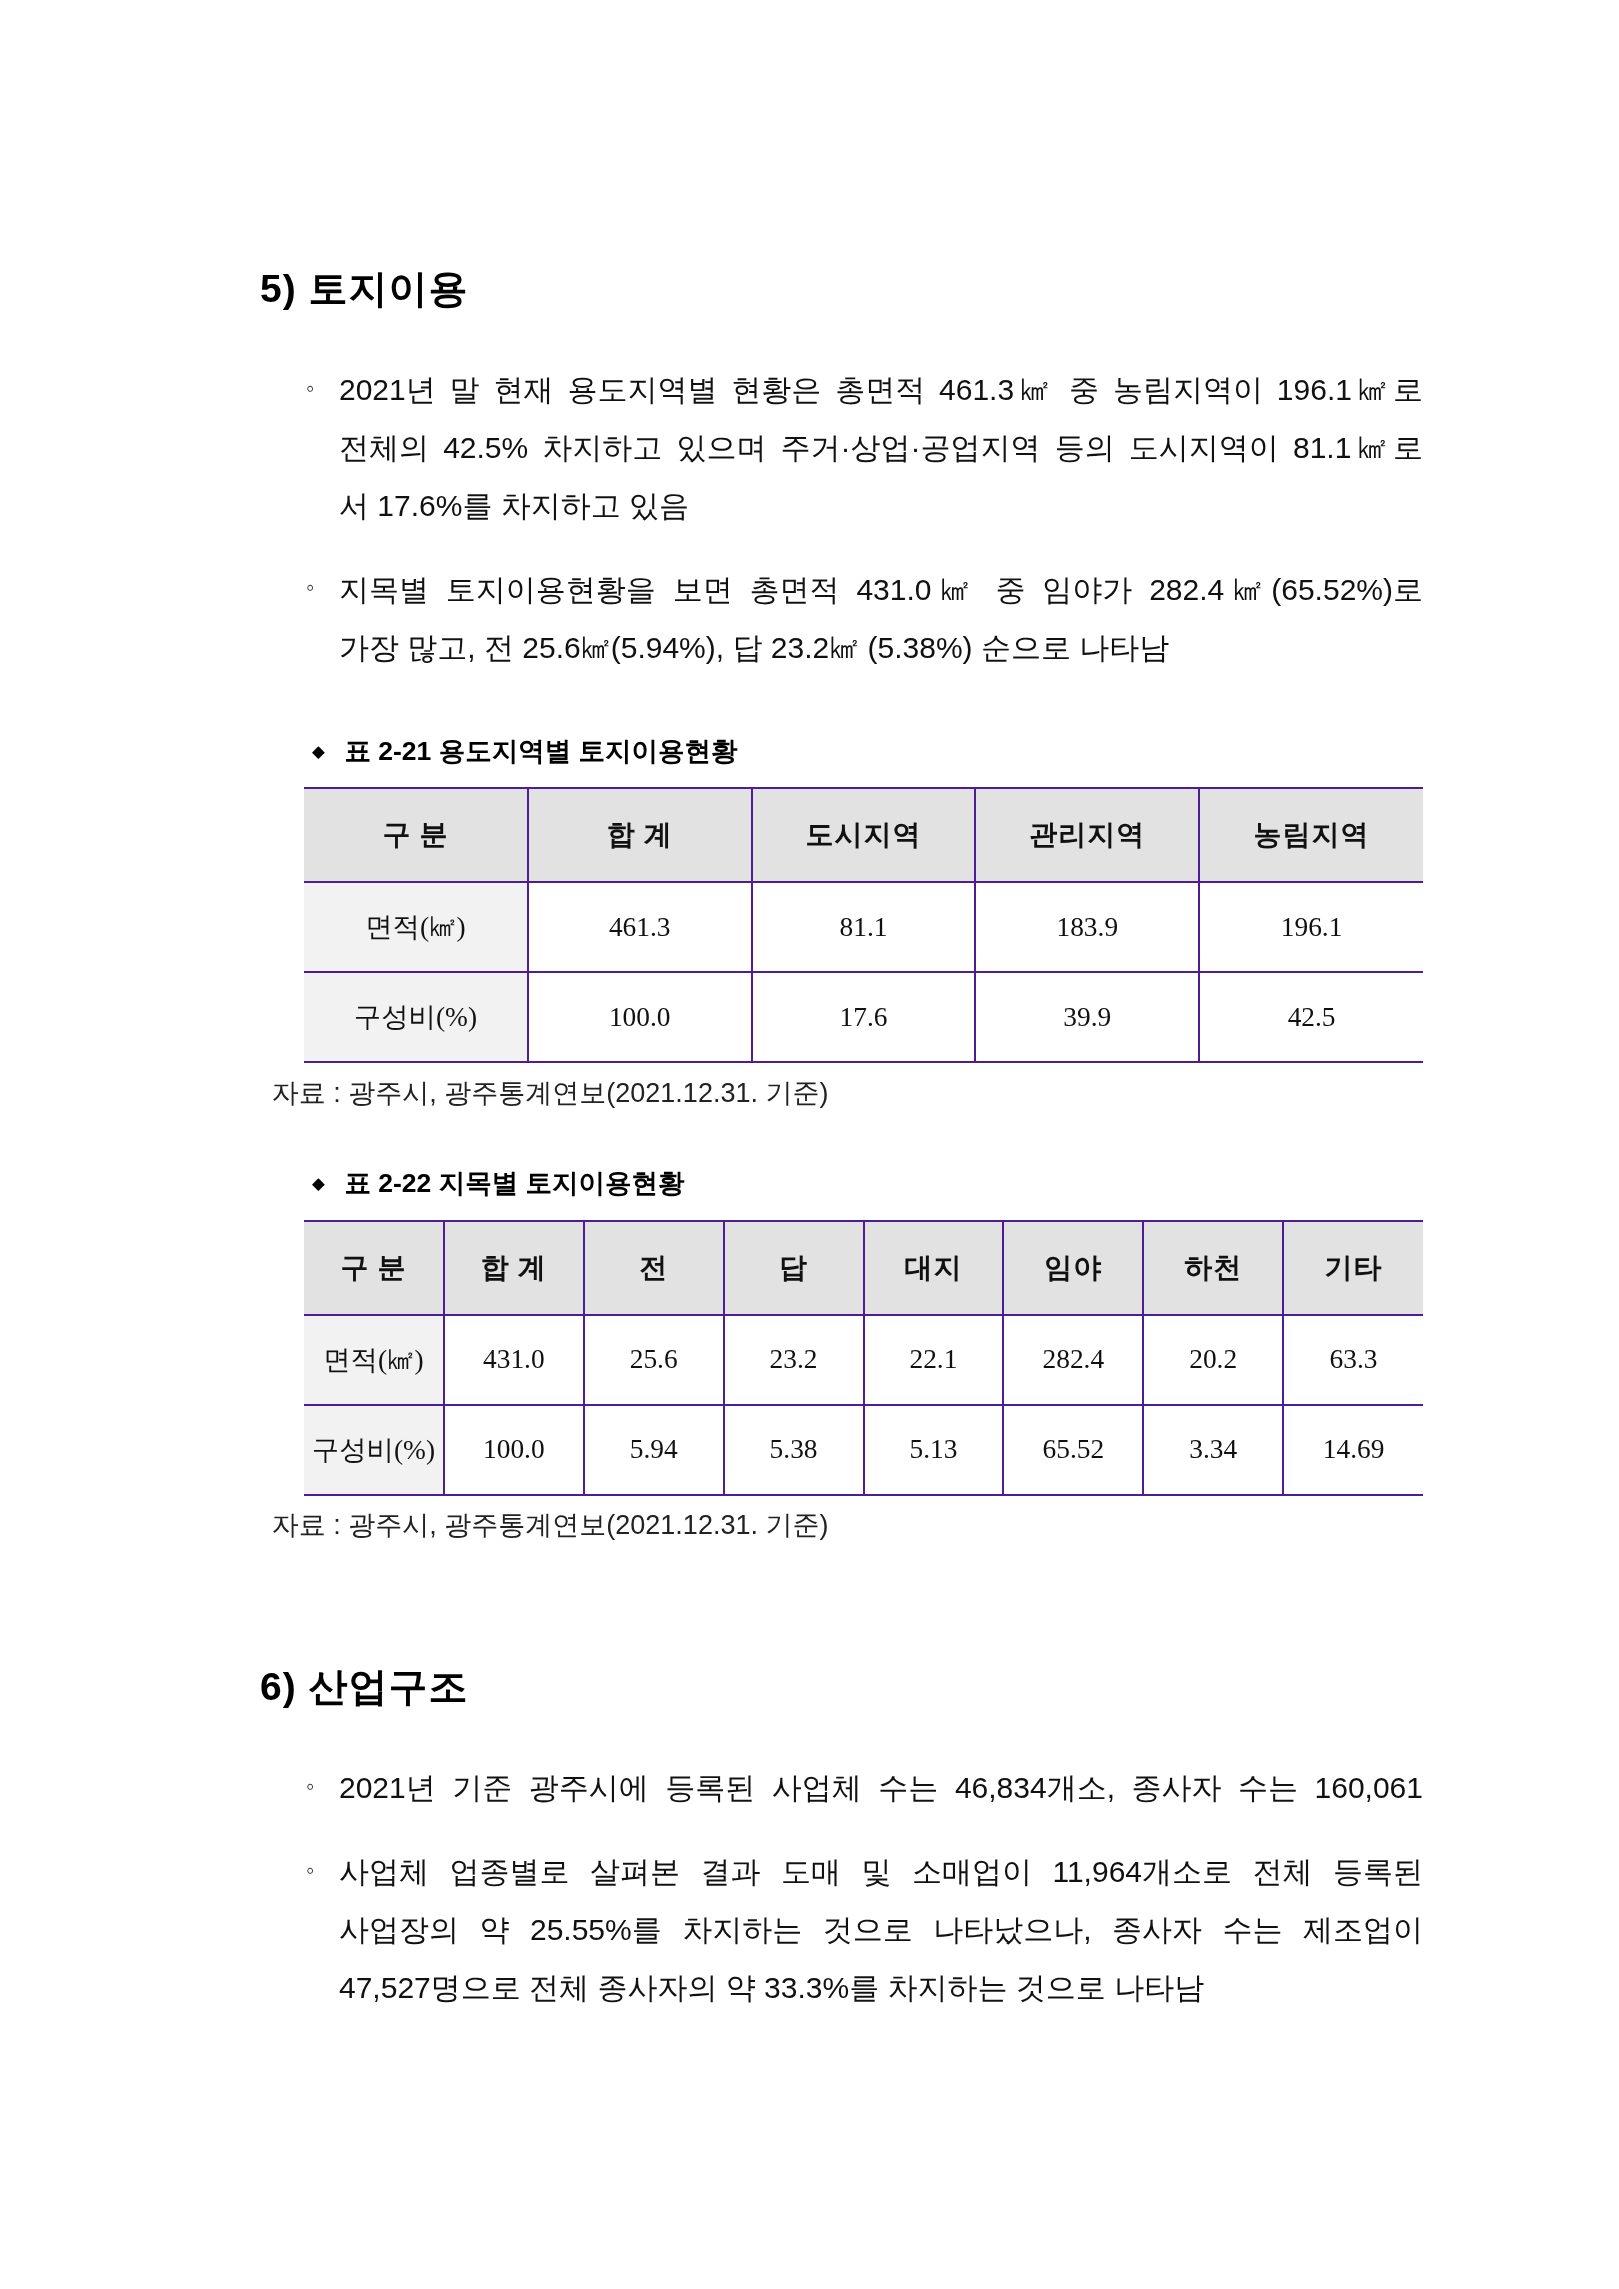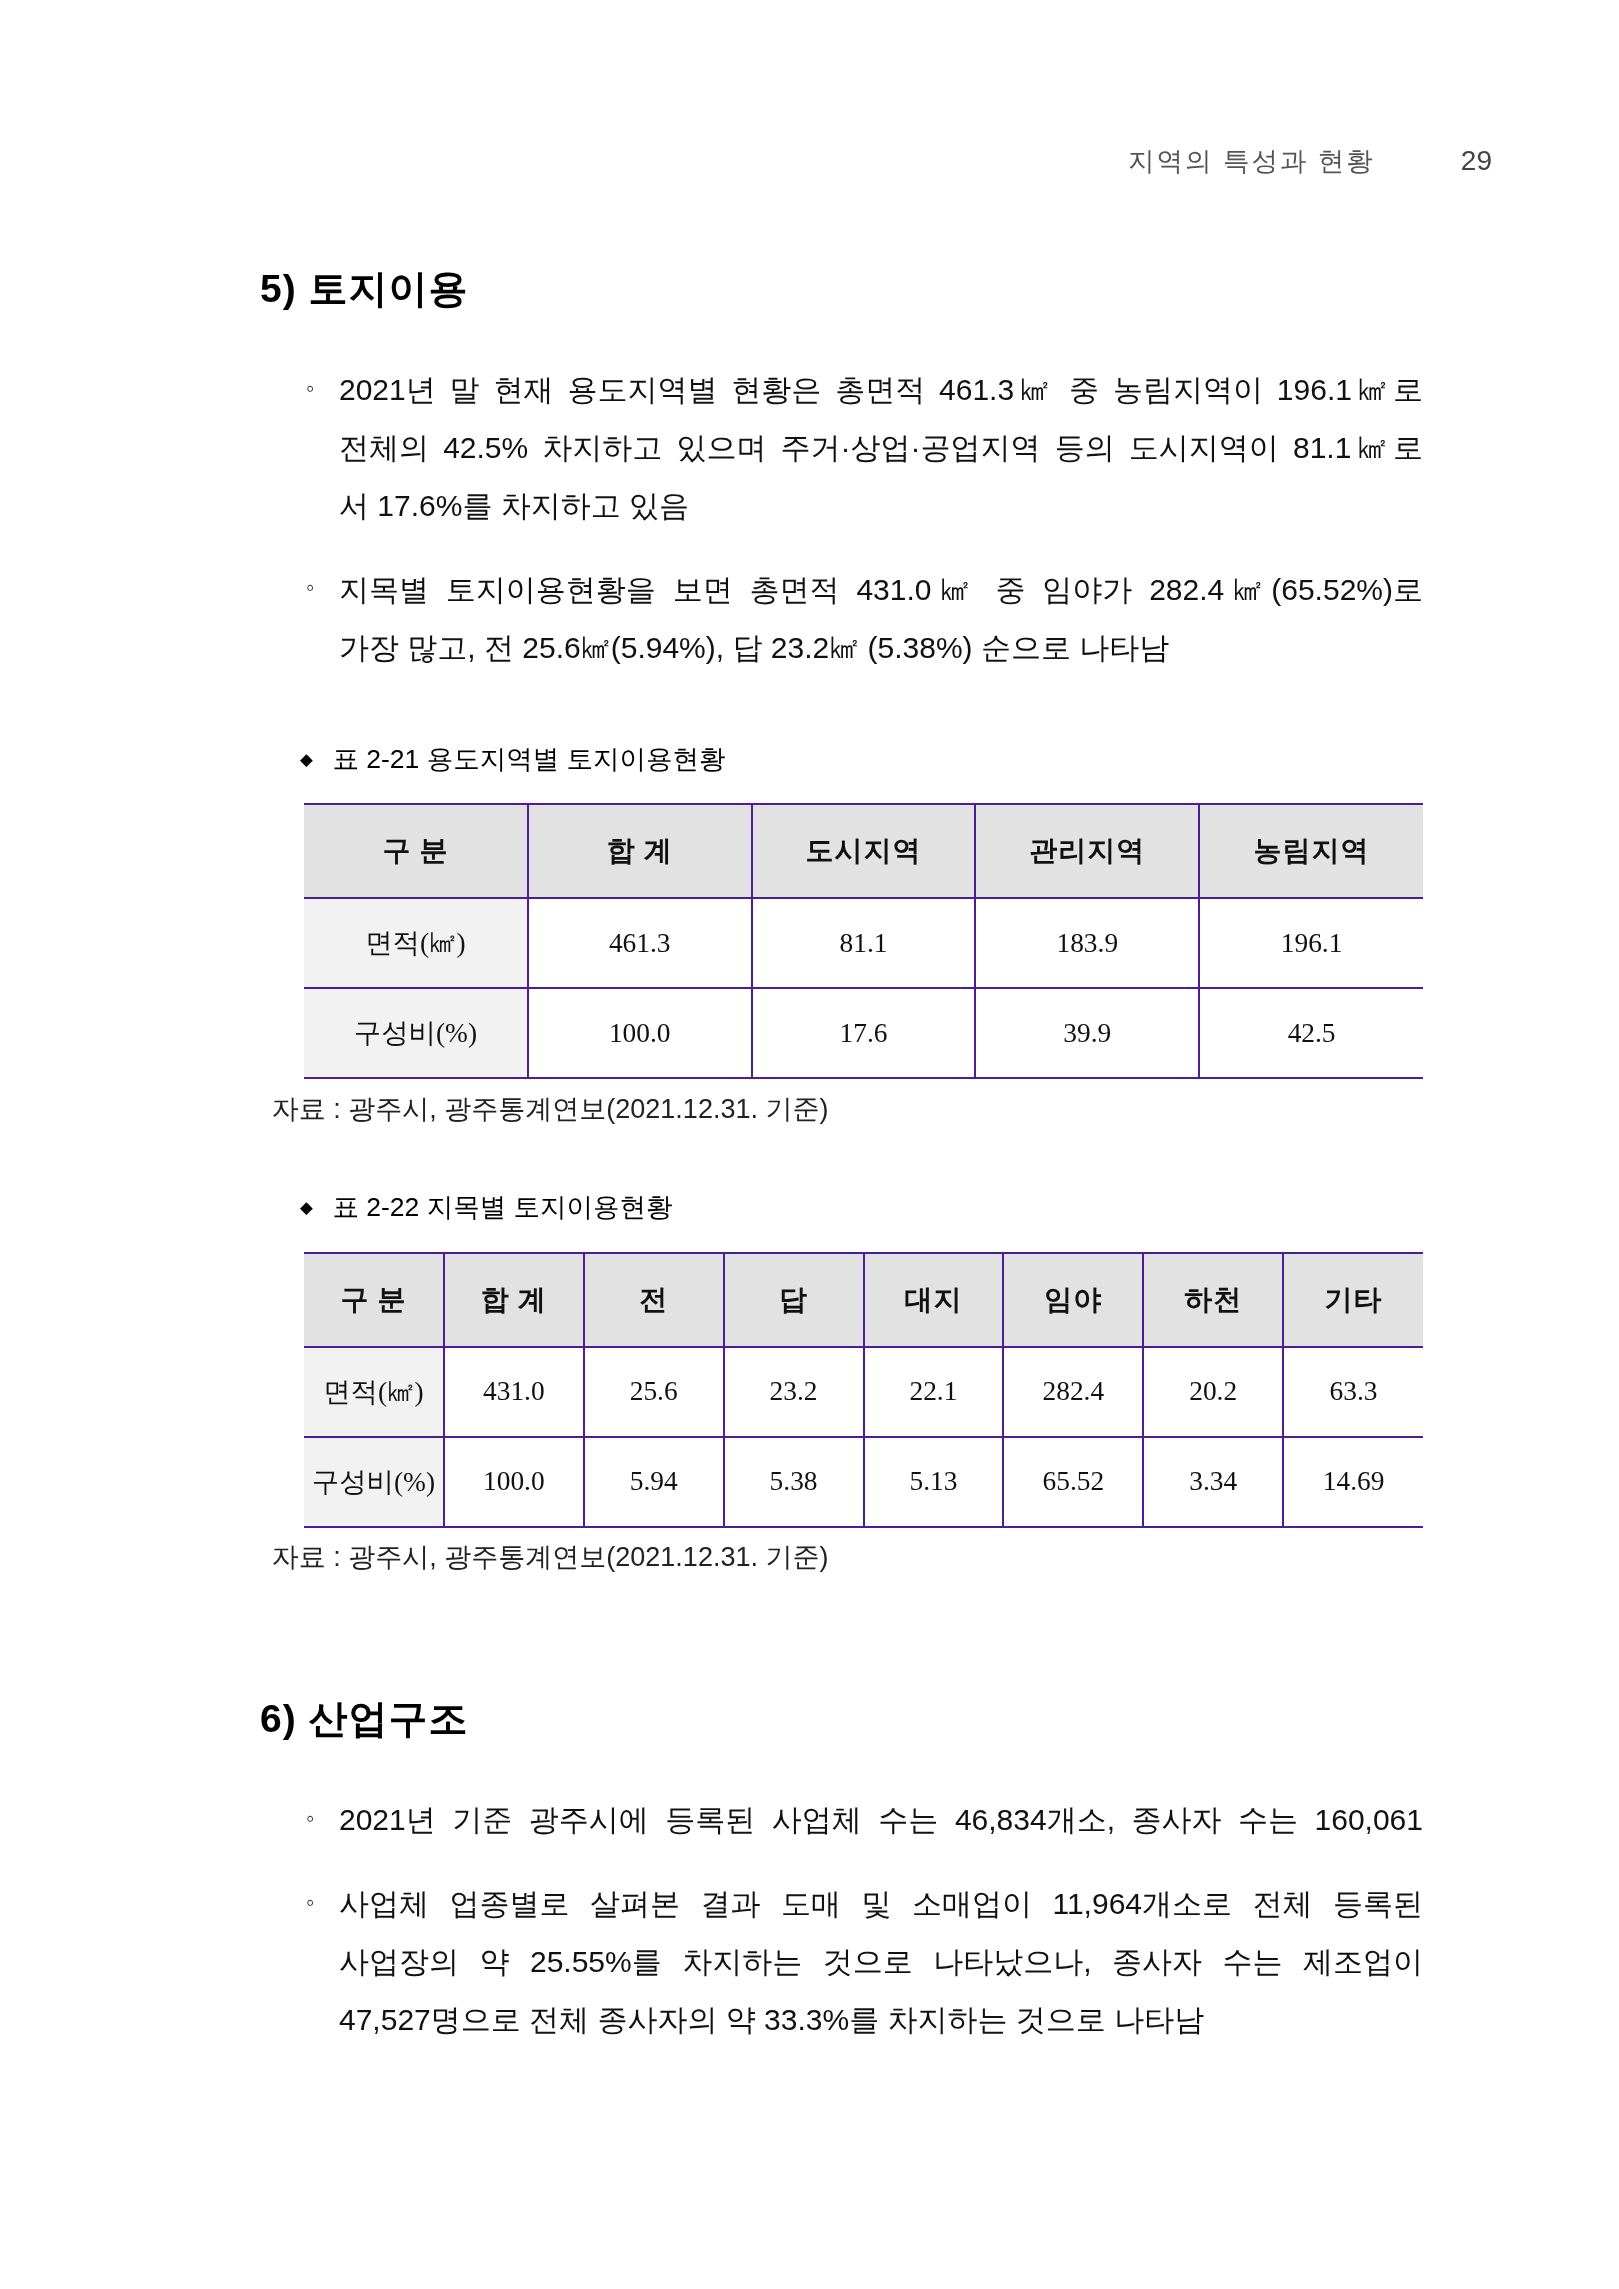--- a/index.html
+++ b/index.html
@@ -25,21 +25,21 @@
   .bullet-p.first { margin-top:47px; }
   .bullet-p.next  { margin-top:25.5px; }
   .bullet-glyph {
     position:absolute; left:2px; top:15.7px; font-size:23.5px; line-height:23.5px; color:#333;
   }
   .bline {
     font-size:30px; line-height:58px; word-break:keep-all; color:#111;
   }
   .bline.just { text-align:justify; text-align-last:justify; }
 
-  .tbl-caption { margin-left:40px; margin-top:55px; font-size:26.5px; font-weight:normal; line-height:55px; color:#000; }
+  .tbl-caption { margin-left:52px; margin-top:55px; font-size:26.5px; font-weight:bold; line-height:39px; color:#000; }
   .tbl-caption .marker { font-size:16.7px; margin-right:19.6px; vertical-align:2.9px; color:#000; }
 
   table.data-table {
     margin-left:44px; margin-top:16.7px; width:1119px;
     border-collapse:collapse; table-layout:fixed;
     border-top:2.9px solid #000; border-bottom:2.9px solid #000;
   }
   table.data-table th, table.data-table td {
     border:2px solid #4c1d95; text-align:center; vertical-align:middle;
     font-family:Liberation Serif, serif;
@@ -52,23 +52,20 @@
   table.data-table td { background:#fff; height:86px; font-size:27.4px; font-weight:normal; }
   table.data-table td.rowlabel { background:#f2f2f2; }
 
   .tbl-source { margin-left:11.8px; margin-top:13.7px; font-size:27px; line-height:32px; color:#222; }
 </style>
 </head>
 <body>
 
 <div class="page">
 
-  <div class="pg-header">
-    <span>지역의 특성과 현황</span><span class="num">29</span>
-  </div>
 
   <div class="content">
 
     <div class="sec-heading">5) 토지이용</div>
 
     <div class="bullet-p first">
       <span class="bullet-glyph">◦</span>
       <div class="bline just">2021년 말 현재 용도지역별 현황은 총면적 461.3㎢ 중 농림지역이 196.1㎢로</div>
       <div class="bline just">전체의 42.5% 차지하고 있으며 주거·상업·공업지역 등의 도시지역이 81.1㎢로</div>
       <div class="bline">서 17.6%를 차지하고 있음</div>

